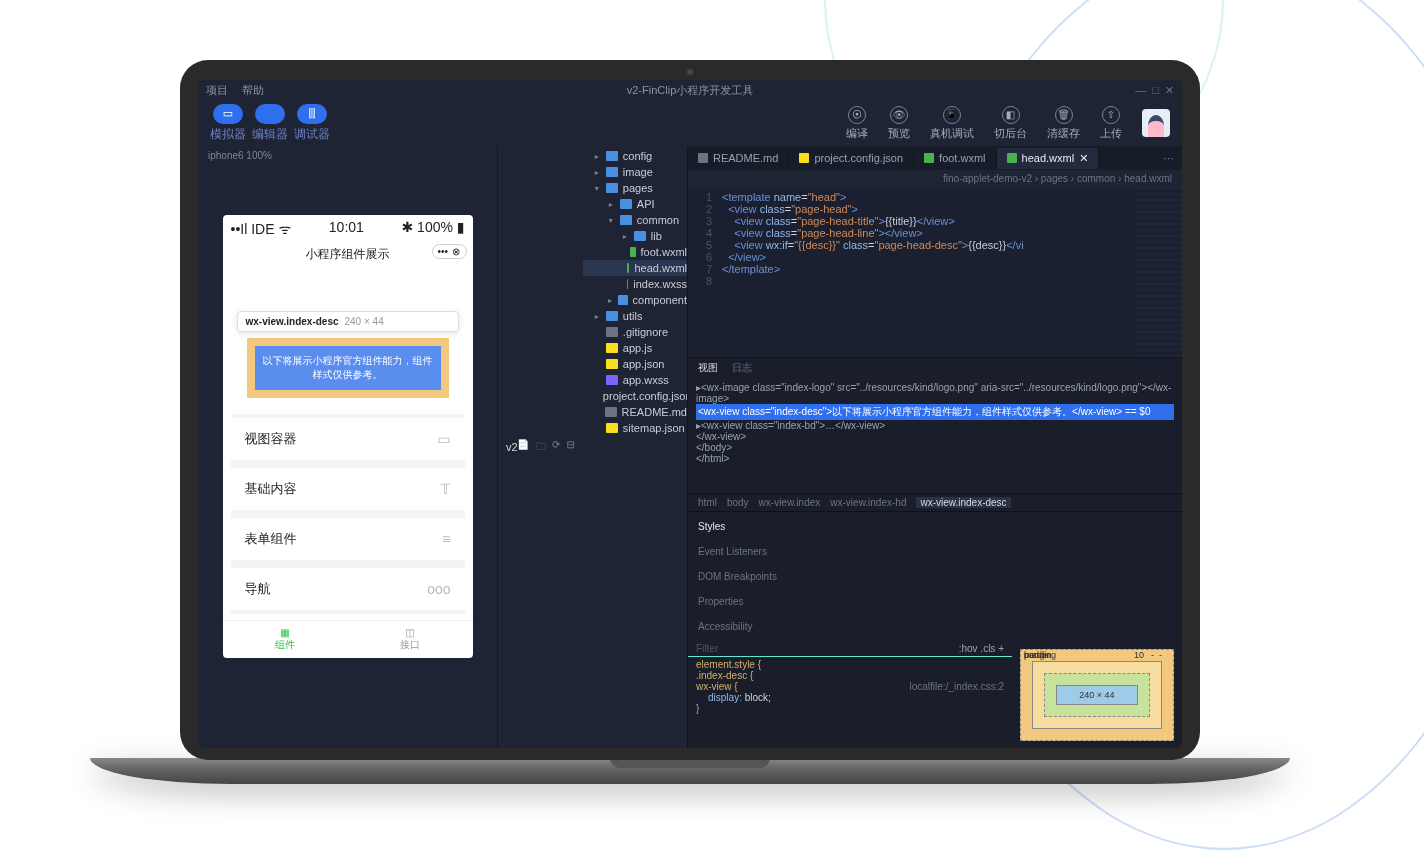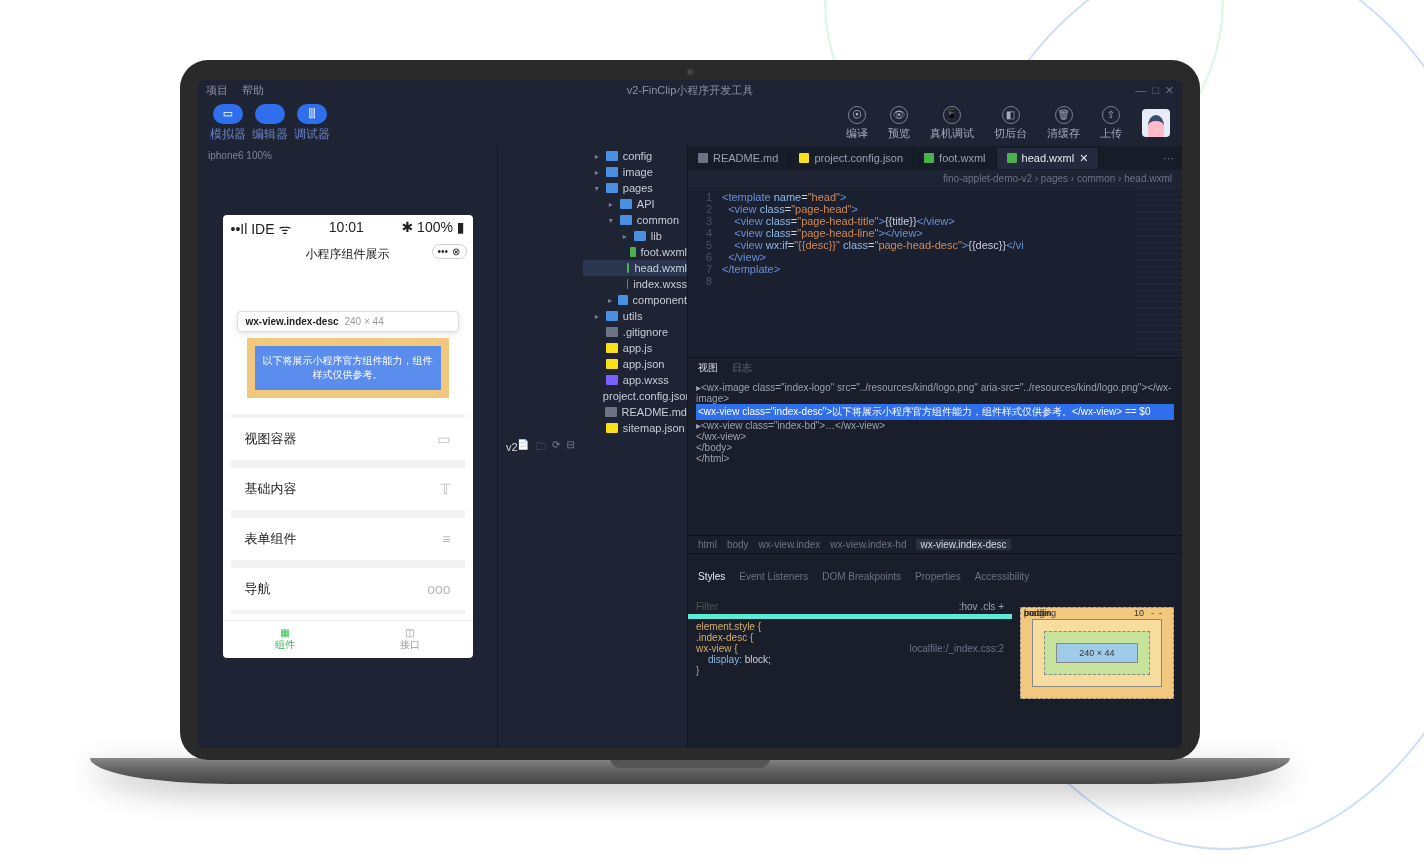--- a/index.html
+++ b/index.html
@@ -95,25 +95,25 @@
 .t-tag { color: #6b8fd6; } .t-attr { color: #8fb8e6; } .t-str { color: #d08a57; } .t-expr { color: #c9cdd8; }
 
 
 .devtools { flex: 1; display: flex; flex-direction: column; background: #1a1e2b; border-top: 1px solid #0d111a; min-height: 0; }
 .dt-tabs { display: flex; gap: 14px; padding: 3px 10px; color: #6b7385; font-size: 10px; }
 .dt-tabs .on { color: #d4d8e1; }
 .dt-elements { flex: 1; font-family: Consolas, monospace; font-size: 10px; padding: 4px 8px; color: #9aa1b3; overflow: hidden; }
 .dt-elements .hl { background: #2f6fed; color: #fff; display: block; padding: 1px 2px; }
 .dt-crumbs { padding: 3px 10px; color: #6b7385; font-size: 10px; display: flex; gap: 10px; border-top: 1px solid #0d111a; }
 .dt-crumbs .on { color: #d4d8e1; background: #2a3142; padding: 0 4px; }
-.dt-subtabs { display: flex; gap: 14px; padding: 17px 10px; font-size: 10px; color: #6b7385; border-top: 1px solid #0d111a; }
+.dt-subtabs { display: flex; gap: 14px; padding: 9px 10px; font-size: 10px; color: #6b7385; border-top: 1px solid #0d111a; flex-direction: column; }
 .dt-subtabs .on { color: #e6e9f0; }
 .dt-lower { display: flex; flex: 1; min-height: 0; }
 .dt-styles { flex: 1; font-family: Consolas, monospace; font-size: 10px; color: #9aa1b3; display: flex; flex-direction: column; }
-.dt-filter { display: flex; justify-content: space-between; padding: 2px 8px; border-bottom: 5px solid #5eead4; }
+.dt-filter { display: flex; justify-content: space-between; padding: 2px 8px; border-bottom: 1px solid #5eead4; }
 .dt-rules { padding: 2px 8px; }
 .dt-rules .sel { color: #d2b06a; } .dt-rules .prop { color: #8fb8e6; padding-left: 12px; } .dt-rules .val { color: #cfd3dc; }
 .dt-rules .src { float: right; color: #6b7385; }
 .dt-box { width: 170px; padding: 8px; }
 .boxmodel { position: relative; font-size: 9px; color: #333; }
 .bm-layer { padding: 11px; text-align: center; }
 .bm-margin { background: #f2c77e; border: 1px dashed #888; }
 .bm-border { background: #f6dc9e; border: 1px solid #888; }
 .bm-padding { background: #c7e29a; border: 1px dashed #888; }
 .bm-content { background: #9ecbe8; border: 1px solid #888; padding: 4px 8px; }

